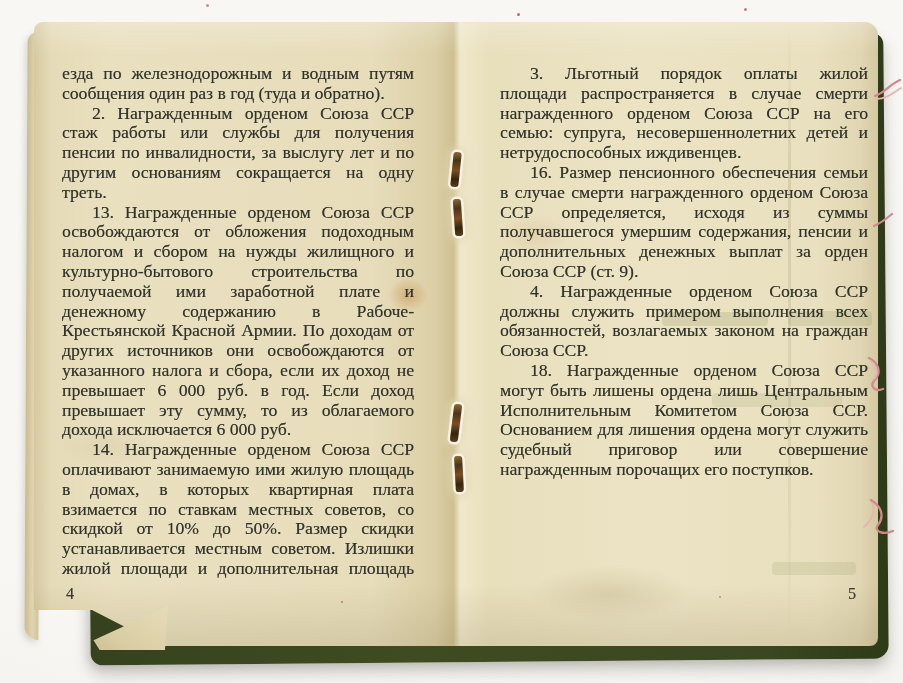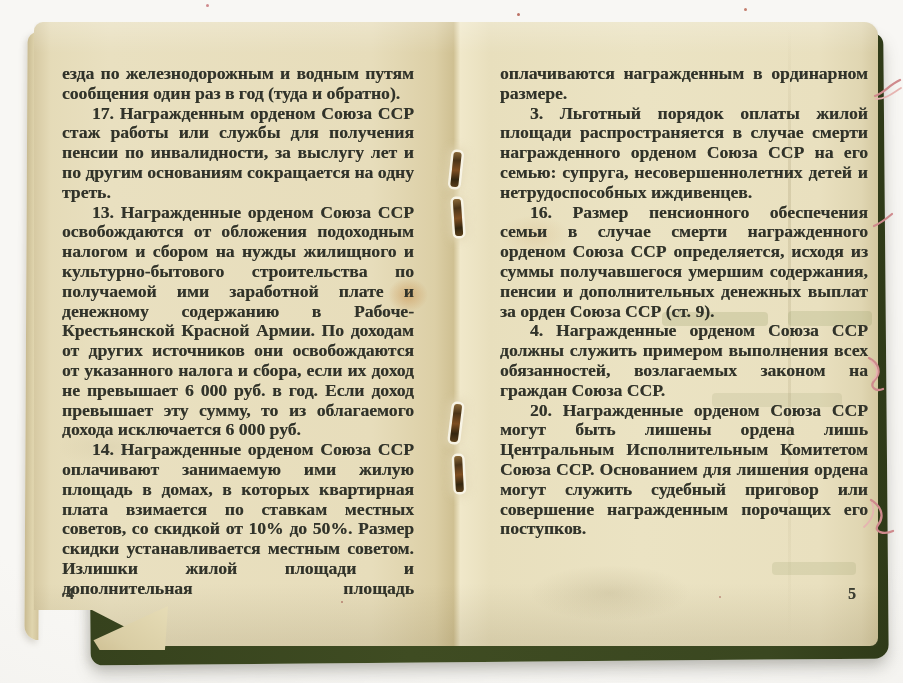--- a/index.html
+++ b/index.html
@@ -4,21 +4,20 @@
 <style>
   html,body{margin:0;padding:0;}
   body{
     width:903px;height:683px;overflow:hidden;
     background:#f6f5f2;
     font-family:"Liberation Serif","DejaVu Serif",serif;
   }
   .photo{
     position:relative;width:903px;height:683px;
     background:radial-gradient(130% 110% at 50% 38%, #f8f7f4 55%, #edecE8 100%);
-    font-weight:bold;
   }
   
   .cover{
     position:absolute;left:88px;top:36px;width:798px;height:626px;
     background:linear-gradient(90deg,#36421d,#3f4c22 40%,#3a4720 85%,#2f3a18);
     border-radius:10px 12px 14px 12px;
     transform:rotate(-0.5deg);
     box-shadow:0 9px 16px rgba(90,88,78,.30), -4px 2px 8px rgba(120,115,100,.18);
   }
   
@@ -138,31 +137,30 @@
   <div class="stain stain-soft3"></div>
   <div class="ghost ghost1"></div>
   <div class="ghost ghost2"></div>
   <div class="ghost ghost3"></div>
   <div class="ghost ghost4"></div>
   <div class="speck speck-4"></div>
   <div class="speck speck-5"></div>
 
   <div class="col col-left">
     <p class="cont">езда по железнодорожным и водным путям сообщения один раз в год (туда и обратно).</p>
-    <p>17. Награжденным орденом Союза ССР стаж работы или службы для получения пенсии по инвалидности, за выслугу лет и по другим основаниям сокращается на одну треть.</p>
+    <p>2. Награжденным орденом Союза ССР стаж работы или службы для получения пенсии по инвалидности, за выслугу лет и по другим основаниям сокращается на одну треть.</p>
     <p>13. Награжденные орденом Союза ССР освобождаются от обложения подоходным налогом и сбором на нужды жилищного и культурно-бытового строительства по получаемой ими заработной плате и денежному содержанию в Рабоче-Крестьянской Красной Армии. По доходам от других источников они освобождаются от указанного налога и сбора, если их доход не превышает 6&nbsp;000 руб. в год. Если доход превышает эту сумму, то из облагаемого дохода исключается 6&nbsp;000 руб.</p>
     <p class="fill-last">14. Награжденные орденом Союза ССР оплачивают занимаемую ими жилую площадь в домах, в которых квартирная плата взимается по ставкам местных советов, со скидкой от 10% до 50%. Размер скидки устанавливается местным советом. Излишки жилой площади и дополнительная площадь</p>
   </div>
 
   <div class="col col-right">
-    <p class="cont">оплачиваются награжденным в ординарном размере.</p>
     <p>3. Льготный порядок оплаты жилой площади распространяется в случае смерти награжденного орденом Союза ССР на его семью: супруга, несовершеннолетних детей и нетрудоспособных иждивенцев.</p>
     <p>16. Размер пенсионного обеспечения семьи в случае смерти награжденного орденом Союза ССР определяется, исходя из суммы получавшегося умершим содержания, пенсии и дополнительных денежных выплат за орден Союза ССР (ст. 9).</p>
     <p>4. Награжденные орденом Союза ССР должны служить примером выполнения всех обязанностей, возлагаемых законом на граждан Союза ССР.</p>
-    <p>20. Награжденные орденом Союза ССР могут быть лишены ордена лишь Центральным Исполнительным Комитетом Союза ССР. Основанием для лишения ордена могут служить судебный приговор или совершение награжденным порочащих его поступков.</p>
+    <p>18. Награжденные орденом Союза ССР могут быть лишены ордена лишь Центральным Исполнительным Комитетом Союза ССР. Основанием для лишения ордена могут служить судебный приговор или совершение награжденным порочащих его поступков.</p>
   </div>
 
   <div class="pagenum pagenum-left">4</div>
   <div class="pagenum pagenum-right">5</div>
 
   <div class="staple staple-1"></div>
   <div class="staple staple-2"></div>
   <div class="staple staple-3"></div>
   <div class="staple staple-4"></div>
 

